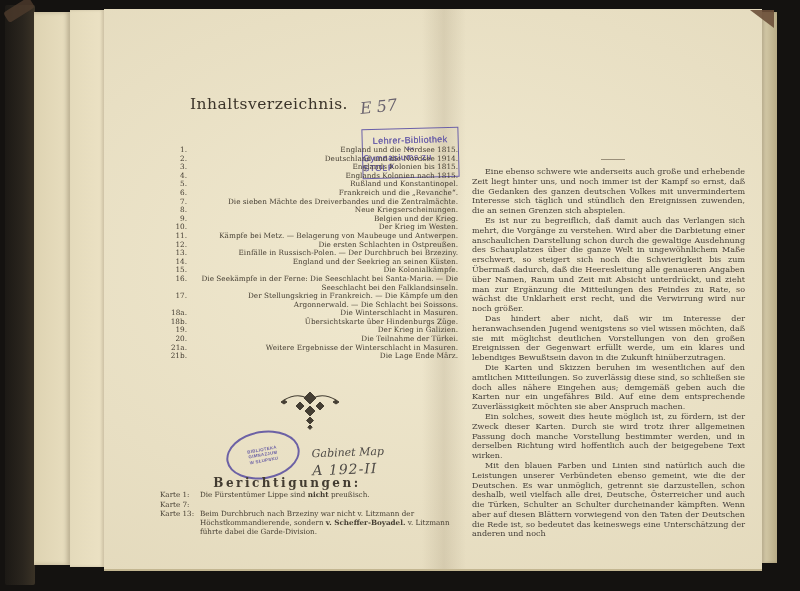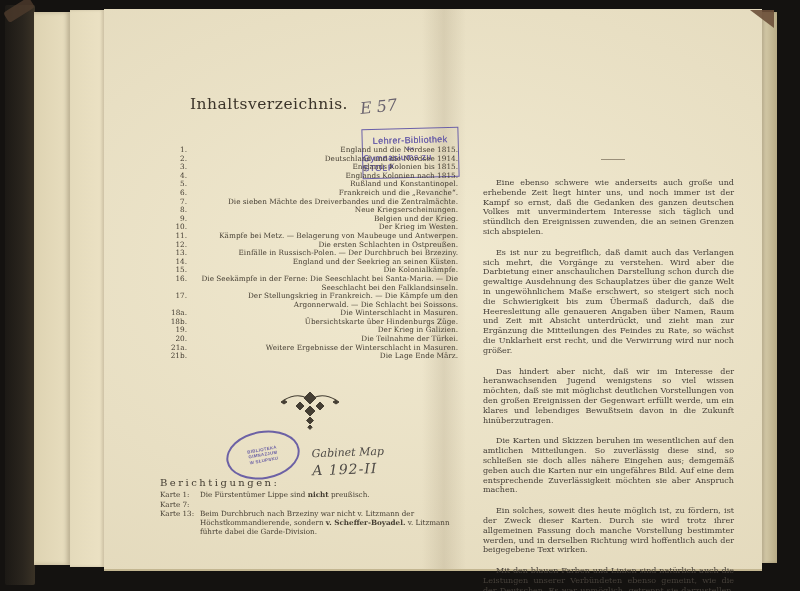--- a/index.html
+++ b/index.html
@@ -53,34 +53,34 @@
   .ornament{position:absolute;left:146px;top:381px;}
   .stamp-oval{position:absolute;left:94px;top:422px;width:70px;height:44px;
               border:2.5px solid #5f54a2;border-radius:50%;transform:rotate(-10deg);
               display:flex;flex-direction:column;justify-content:center;align-items:center;
               color:#5f54a2;font-family:"Liberation Sans",sans-serif;opacity:.9;}
   .stamp-oval div{font-size:4.4px;line-height:5.6px;letter-spacing:.3px;font-weight:bold;}
   .hand-note{position:absolute;left:180px;top:437px;color:#4e4a46;transform:rotate(-2deg);}
   .hand-note .n1{font-size:11px;font-style:italic;}
   .hand-note .n2{font-size:14px;font-style:italic;margin-top:2px;letter-spacing:1px;}
   .corrections{position:absolute;left:28px;top:470px;width:294px;font-size:7.2px;line-height:8.8px;}
-  .corr-head{text-align:left;font-weight:normal;letter-spacing:2.5px;font-size:10px;
+  .corr-head{text-align:center;font-weight:bold;letter-spacing:2.5px;font-size:12px;
              padding-right:40px;margin-bottom:3px;}
   .corr-row{display:flex;margin-top:1px;}
   .corr-label{flex:none;width:36px;}
   .corr-text{flex:1;padding-left:4px;}
   .b{font-weight:bold;}
 
   
   .rp-title{position:absolute;left:0;top:115px;width:319px;padding-left:14px;box-sizing:border-box;
             text-align:center;font-size:20px;letter-spacing:3px;color:#3b342a;}
   .rp-rule{position:absolute;left:158px;top:150px;width:24px;height:1px;background:#9a8f7a;}
   .rp-body{position:absolute;left:29px;top:158px;width:273px;font-size:8px;line-height:9.8px;
            text-align:justify;color:#46403a;}
-  .rp-body p{margin:11px;text-indent:13px;}
+  .rp-body p{margin:0;text-indent:13px;}
 </style>
 </head>
 <body>
 
 <div id="scene">
   <div class="board-left"></div>
   <div class="wear-tl"></div>
   <div class="edge-s1"></div>
   <div class="edge-s2"></div>
 

